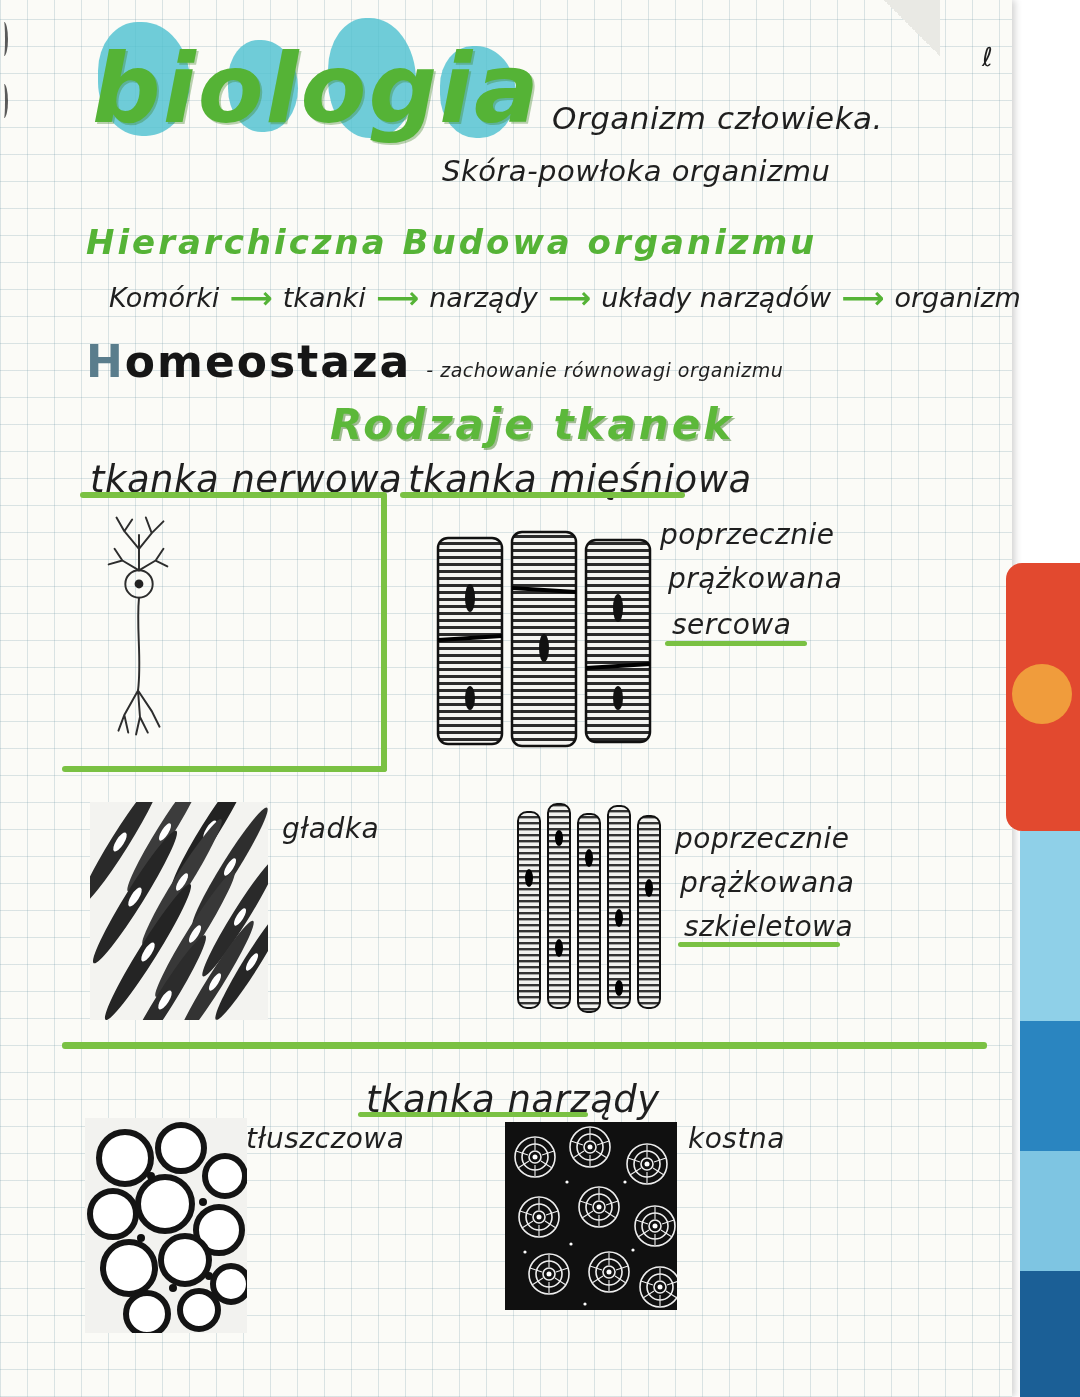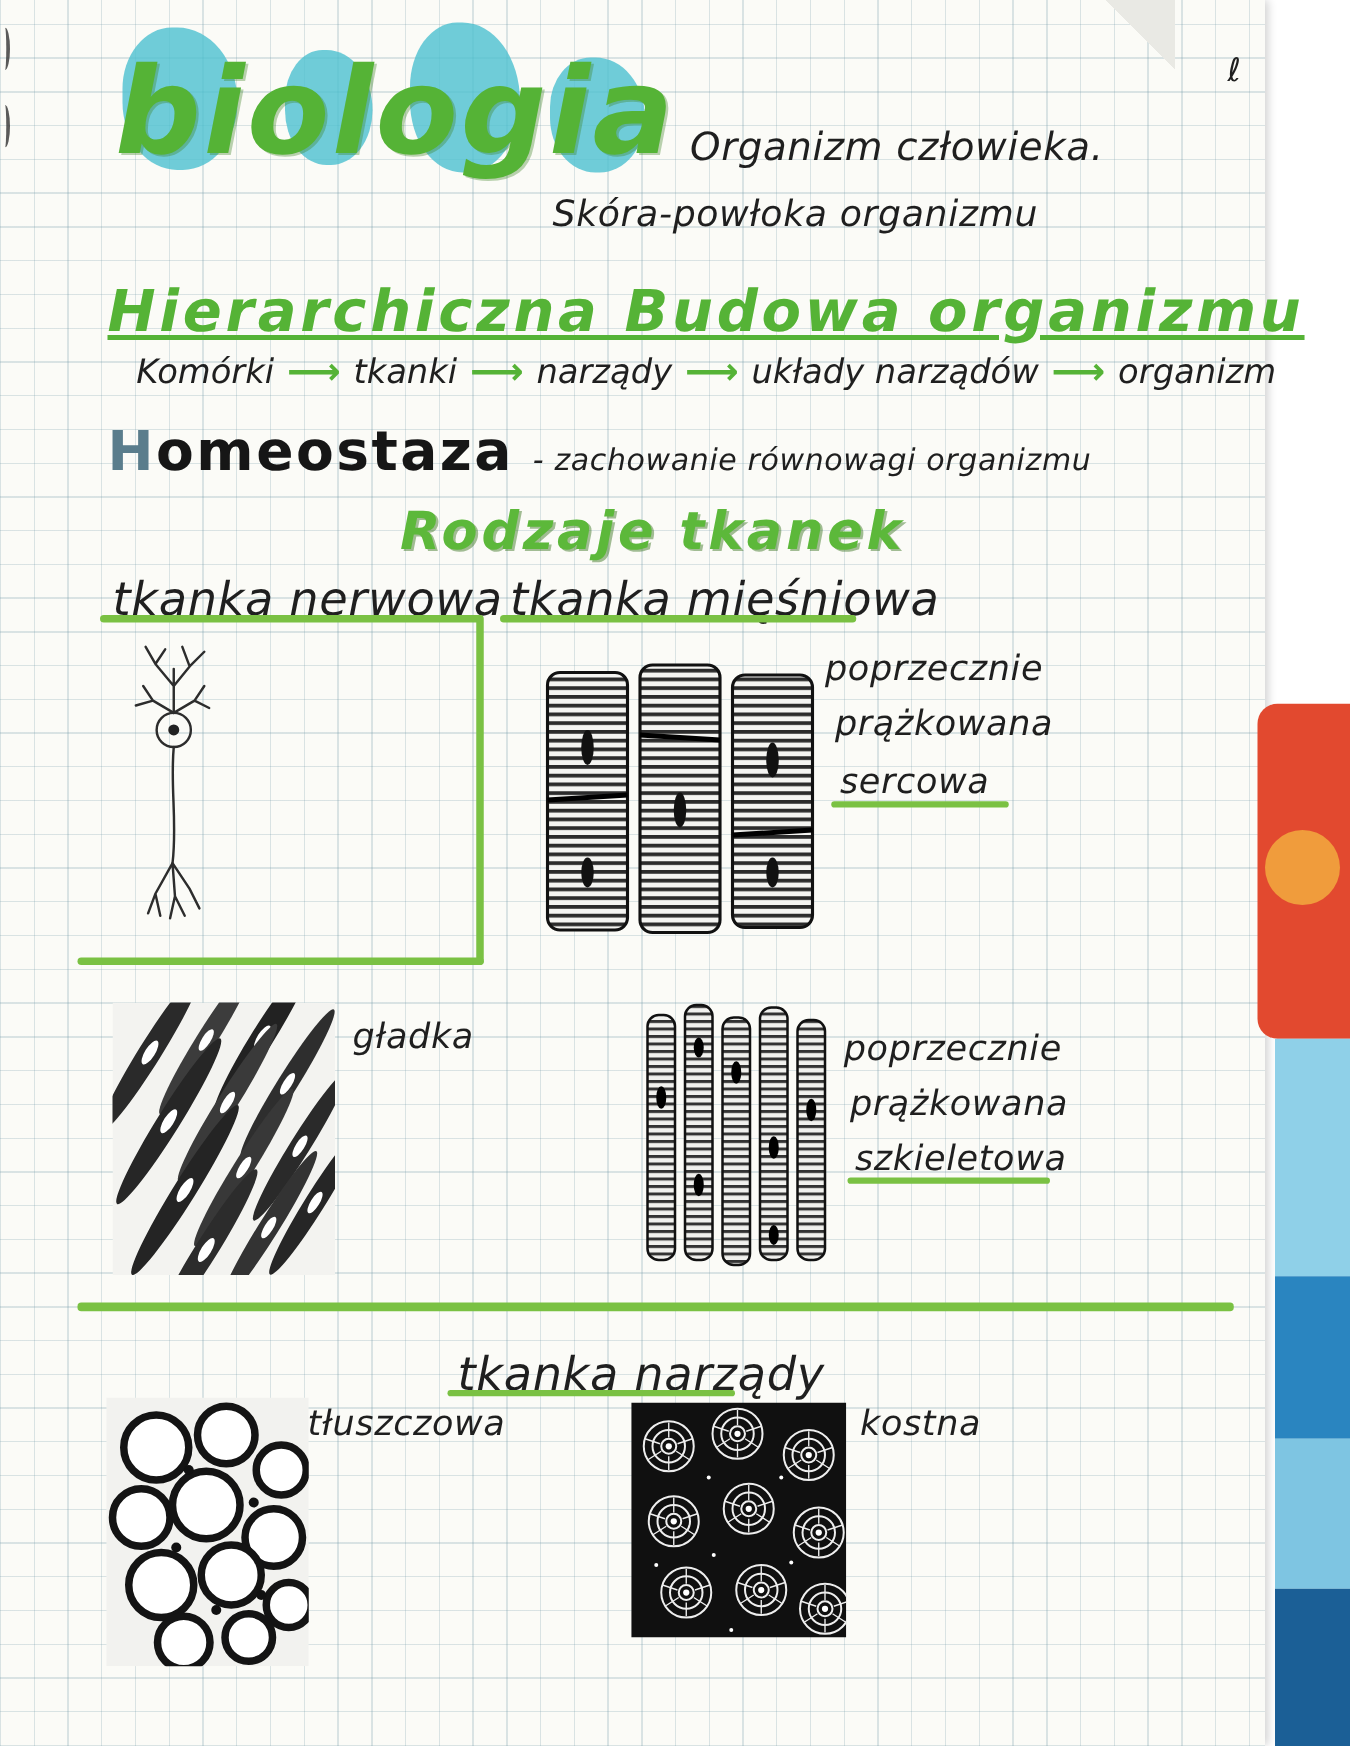--- a/index.html
+++ b/index.html
@@ -24,22 +24,22 @@
   .hand   { font-style:italic; letter-spacing:0.5px; }
   .hl-blob{ background:#4cc0cf; opacity:.8; border-radius:45% 55% 50% 50%; }
   .gline  { background:#7ac143; border-radius:3px; }
   .title {
     font-size:96px; font-weight:bold; font-style:italic;
     color:#55b336; letter-spacing:2px; line-height:1;
     text-shadow:2px 2px 0 rgba(60,130,35,.35);
     white-space:nowrap;
   }
   .h-heading {
-    font-size:46px; font-weight:bold; font-style:italic;
-    color:#55b336; letter-spacing:3px; white-space:nowrap;text-decoration:underline;
+    font-size:34px; font-weight:bold; font-style:italic;
+    color:#55b336; letter-spacing:3px; white-space:nowrap;
   }
   .term { display:inline-block; font-size:44px; font-weight:bold; letter-spacing:2px; color:#161616; }
   .term::first-letter { color:#5a7d8c; }
   .rodzaje {
     font-size:42px; font-weight:bold; font-style:italic;
     color:#5cb83a; letter-spacing:3px;
     text-shadow:2px 2px 0 rgba(50,110,25,.45);
     white-space:nowrap;
   }
   .label28 { font-size:28px; }
@@ -90,24 +90,24 @@
     <span class="arrow">⟶</span>
     <span class="step">narządy</span>
     <span class="arrow">⟶</span>
     <span class="step">układy narządów</span>
     <span class="arrow">⟶</span>
     <span class="step">organizm</span>
   </div>
 
   <div class="abs" style="left:86px; top:336px; white-space:nowrap;">
     <span class="term">Homeostaza</span>
-    <span class="hand" style="font-size:24px; margin-left:10px;">- zachowanie równowagi organizmu</span>
+    <span class="hand" style="font-size:19px; margin-left:10px;">- zachowanie równowagi organizmu</span>
   </div>
 
-  <div class="abs rodzaje" style="left:320px; top:400px;font-style:italic;">Rodzaje tkanek</div>
+  <div class="abs rodzaje" style="left:330px; top:400px;font-style:italic;">Rodzaje tkanek</div>
 
   <div class="abs hand label29" style="left:90px; top:458px;">tkanka nerwowa</div>
   <div class="abs gline" style="left:80px; top:492px; width:305px; height:6px;"></div>
 
   <div class="abs hand label29" style="left:408px; top:458px;">tkanka mięśniowa</div>
   <div class="abs gline" style="left:400px; top:492px; width:285px; height:6px;"></div>
 
   <div class="abs gline" style="left:381px; top:492px; width:6px; height:280px;"></div>
   <div class="abs gline" style="left:62px; top:766px; width:325px; height:6px;"></div>
 

